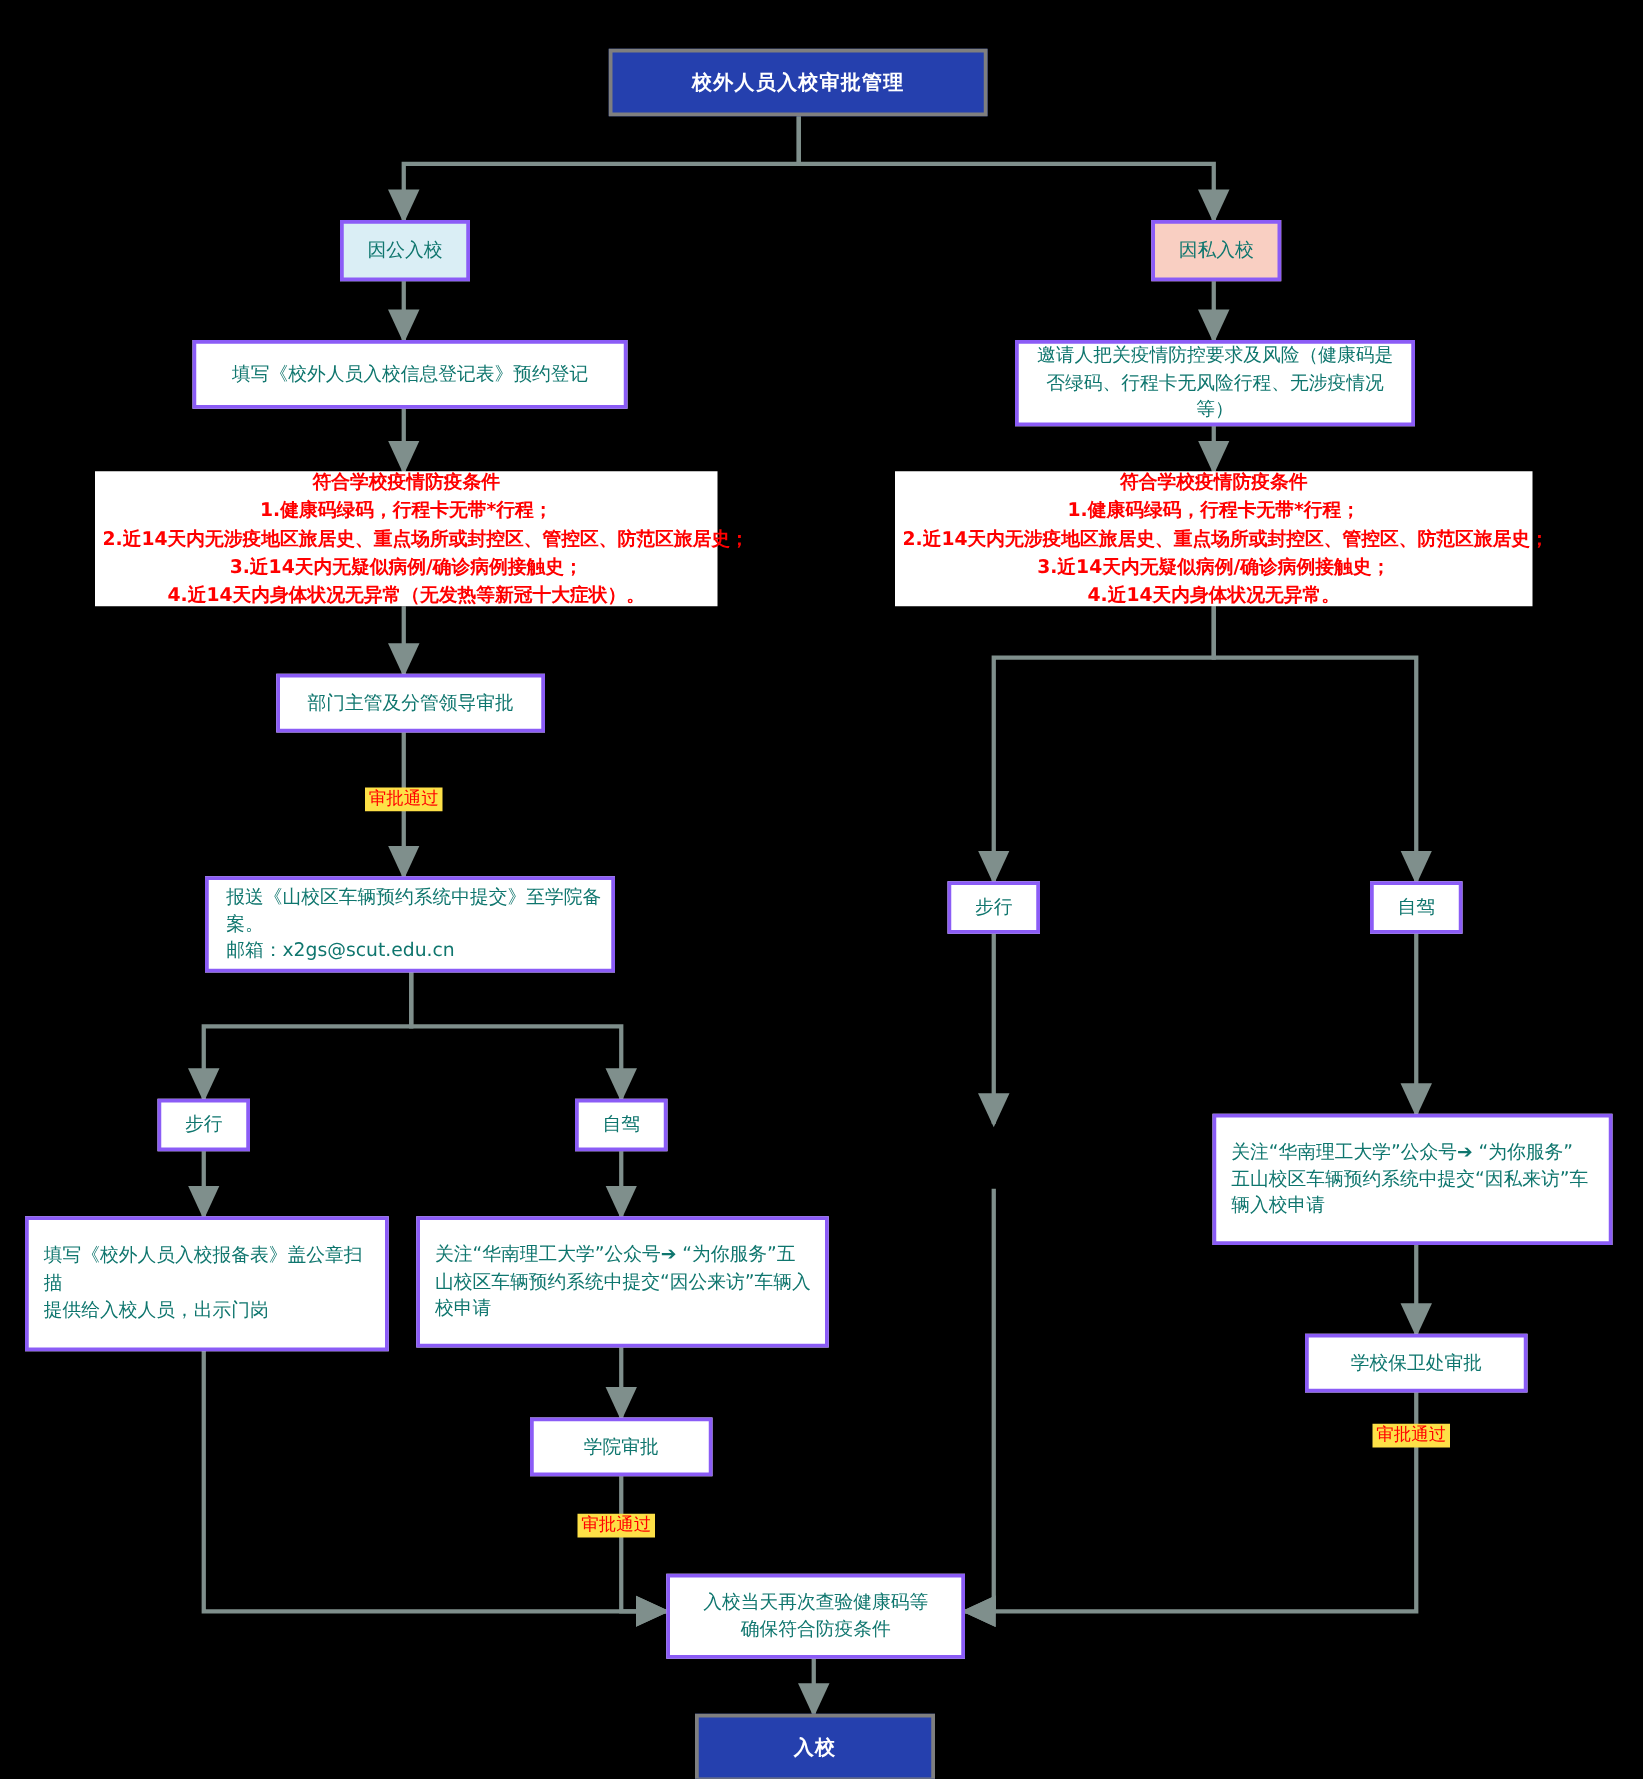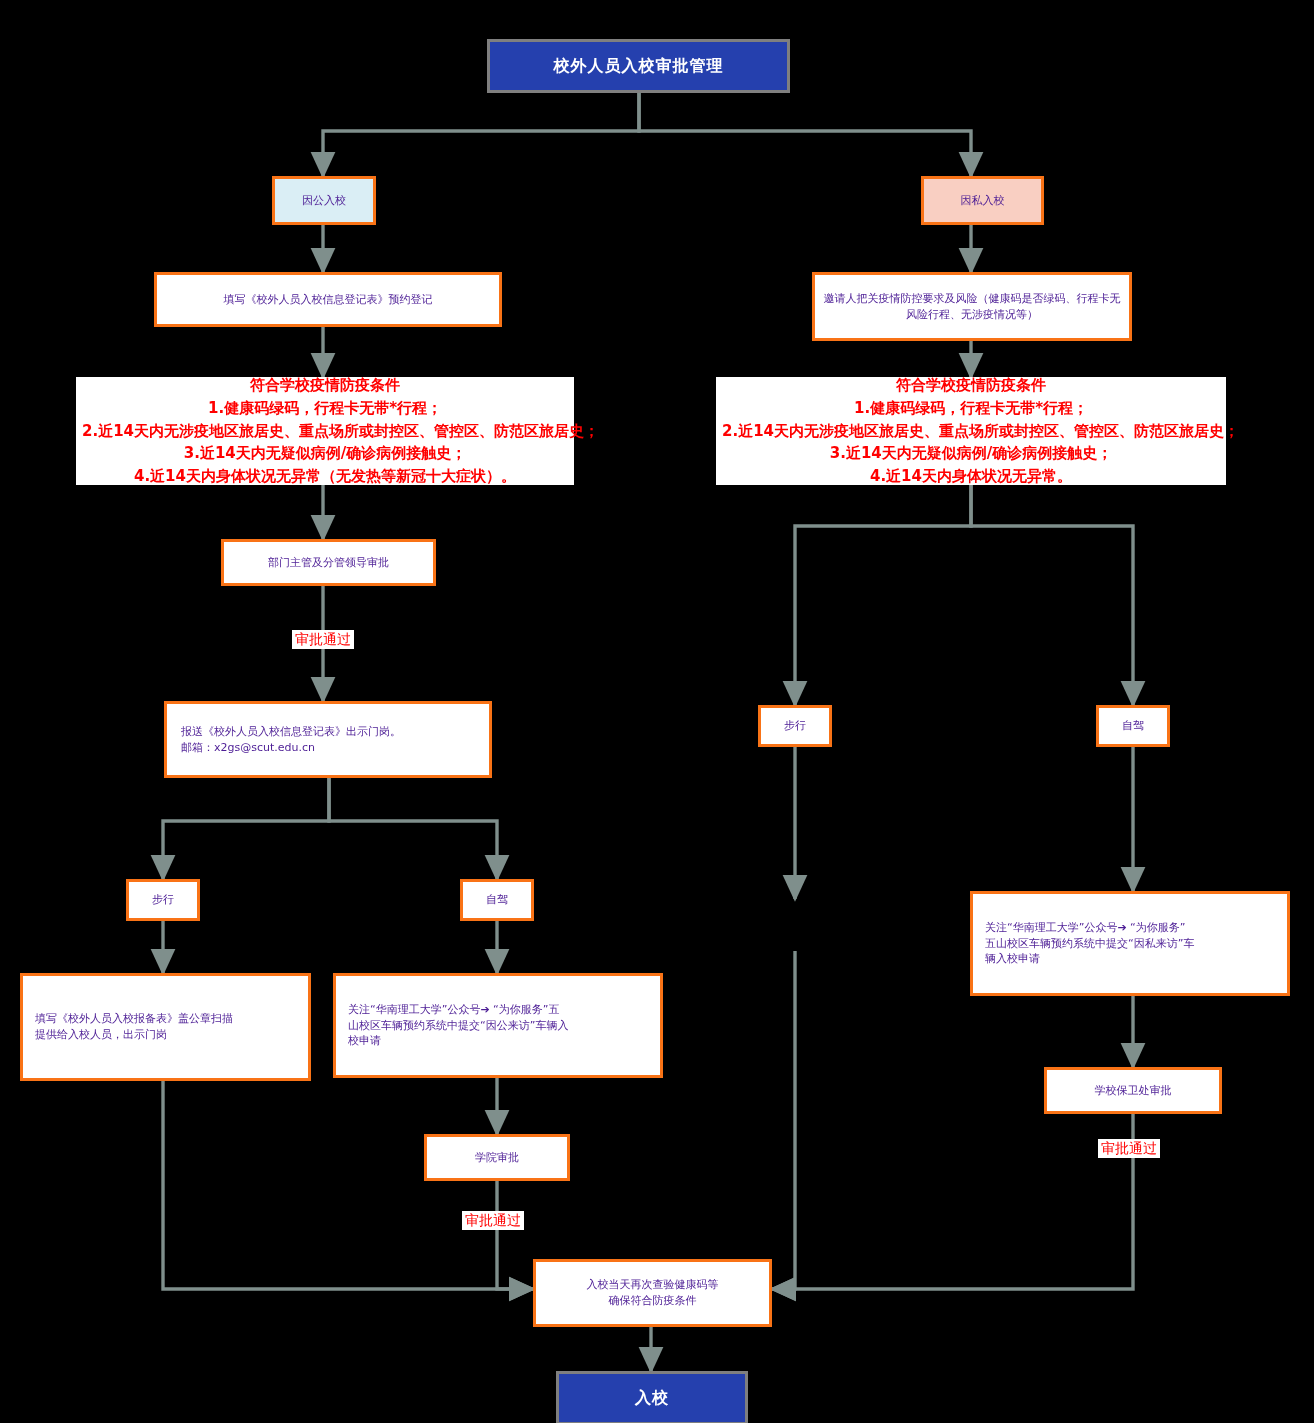--- a/index.html
+++ b/index.html
@@ -7,23 +7,23 @@
     width:1314px;height:1423px;position:relative;overflow:hidden;
     font-family:"DejaVu Sans","Liberation Sans",sans-serif;
   }
   #canvas{position:absolute;left:0;top:0;width:1314px;height:1423px;margin-top:21px;}
   svg.edges{position:absolute;left:0;top:0;width:1314px;height:1423px;pointer-events:none;}
 
   .node{
     position:absolute;
     box-sizing:border-box;
     background:#ffffff;
-    border:3px solid #f97316;
-    color:#4c1d95;
-    font-size:11px;
+    border:3px solid #8b5cf6;
+    color:#0f766e;
+    font-size:15px;
     line-height:1.45;
     display:flex;
     align-items:center;
     justify-content:center;
     text-align:center;
     padding:4px 8px;
   }
   .node.terminal{
     background:#2540ae;
     border:3px solid #7f7f7f;
@@ -43,21 +43,21 @@
     font-size:15px;
     line-height:1.52;
     padding:18px 6px;
     flex-direction:column;
     justify-content:center;
   }
   .cond .cline{display:block;width:100%;text-align:center;white-space:nowrap;}
 
   .edge-label{
     position:absolute;
-    background:#ffffff;
+    background:#fde047;
     color:#ff0000;
     font-size:14px;
     line-height:1.2;
     padding:1px 3px;
     white-space:nowrap;
   }
 </style>
 </head>
 <body>
 
@@ -101,21 +101,21 @@
   </svg>
 
   <div class="node terminal" style="left:487px;top:18px;width:303px;height:54px;">
     <span>校外人员入校审批管理</span>
   </div>
 
   <div class="node official" style="left:272px;top:155px;width:104px;height:49px;">
     <span>因公入校</span>
   </div>
 
-  <div class="node private" style="left:921px;top:155px;width:123px;height:49px;justify-content:center;">
+  <div class="node private" style="left:921px;top:155px;width:104px;height:49px;justify-content:center;">
     <span>因私入校</span>
   </div>
 
   <div class="node" style="left:154px;top:251px;width:348px;height:55px;">
     <span>填写《校外人员入校信息登记表》预约登记</span>
   </div>
 
   <div class="node cond" style="left:76px;top:356px;width:498px;height:108px;">
     <span class="cline">符合学校疫情防疫条件</span>
     <span class="cline">1.健康码绿码，行程卡无带*行程；</span>
@@ -125,21 +125,21 @@
   </div>
 
   <div class="node" style="left:221px;top:518px;width:215px;height:47px;">
     <span>部门主管及分管领导审批</span>
   </div>
 
   <div class="edge-label" style="left:292px;top:609px;">审批通过</div>
 
   <div class="node left-align" style="left:164px;top:680px;width:328px;height:77px;padding-left:14px;">
     <span style="display:block;">
-      <span style="display:block;">报送《校外人员入校信息登记表》出示门岗。</span>
+      <span style="display:block;">报送《山校区车辆预约系统中提交》至学院备案。</span>
       <span style="display:block;">邮箱：x2gs@scut.edu.cn</span>
     </span>
   </div>
 
   <div class="node" style="left:126px;top:858px;width:74px;height:42px;">
     <span>步行</span>
   </div>
 
   <div class="node" style="left:460px;top:858px;width:74px;height:42px;">
     <span>自驾</span>

